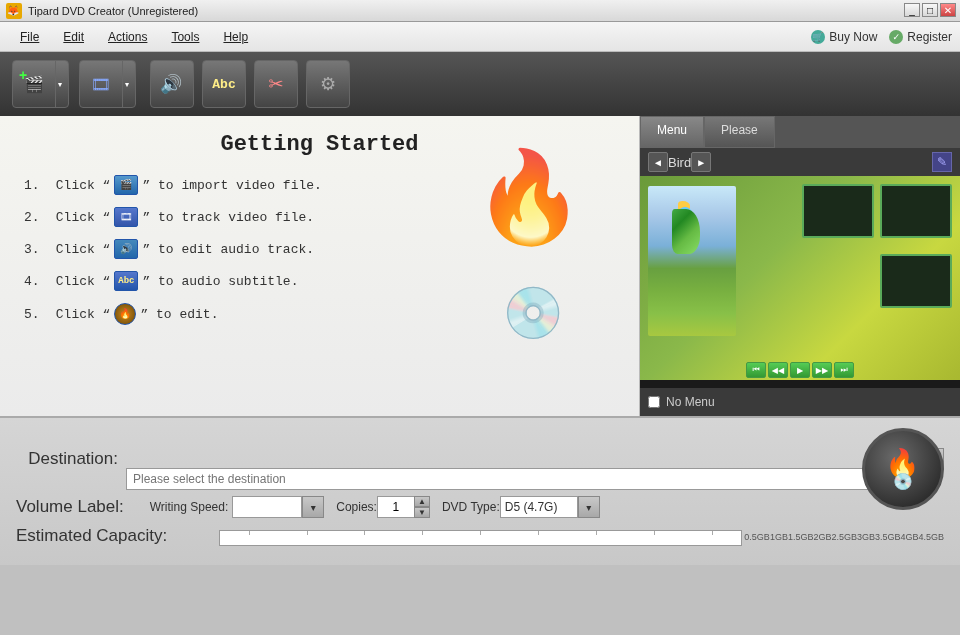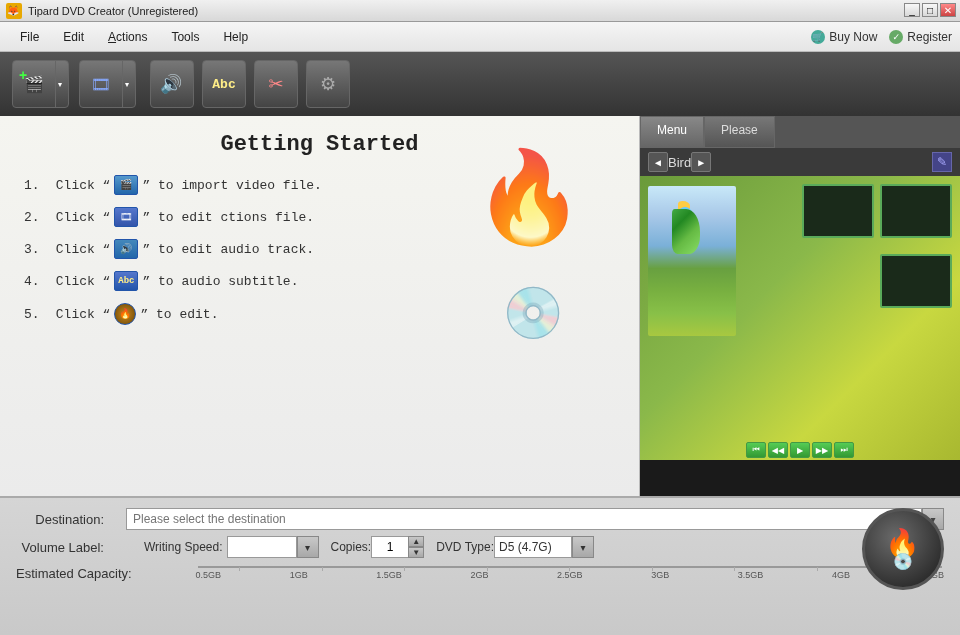--- a/index.html
+++ b/index.html
@@ -54,20 +54,21 @@
       align-items: center;
       padding: 0 8px;
       border-bottom: 1px solid #bbb;
     }
     .menu-item {
       padding: 4px 12px;
       font-size: 12px;
       color: #222;
       cursor: pointer;
       border-radius: 3px;
+      text-decoration: underline;
     }
     .menu-item u { text-decoration: underline; }
     .menu-right {
       margin-left: auto;
       display: flex; align-items: center; gap: 12px;
     }
     .menu-right-btn {
       display: flex; align-items: center; gap: 4px;
       font-size: 12px; color: #333; cursor: pointer;
     }
@@ -103,21 +104,21 @@
       background: linear-gradient(to bottom, #777, #444);
       border: 1px solid #666;
       border-radius: 0 4px 4px 0;
       display: flex; align-items: center; justify-content: center;
       cursor: pointer; color: white; font-size: 8px; margin-left: -5px;
     }
 
     
     #main-area {
       display: flex;
-      height: 380px;
+      height: 300px;
     }
 
     
     #getting-started {
       flex: 1;
       background: linear-gradient(to bottom, #f5f5f0, #ebebeb);
       border-right: 1px solid #bbb;
       padding: 16px 24px;
       font-family: 'Courier New', monospace;
     }
@@ -261,22 +262,22 @@
     .form-row {
       display: flex;
       align-items: center;
       margin-bottom: 6px;
       font-size: 12px;
       color: #333;
     }
     .form-label {
       min-width: 110px;
       text-align: right;
-      padding-right: 22px;
-      font-size: 13px;
+      padding-right: 8px;
+      font-size: 17px;
     }
     .dest-input {
       flex: 1;
       height: 22px;
       border: 1px solid #999;
       background: white;
       padding: 2px 6px;
       font-size: 12px;
       color: #666;
     }
@@ -369,21 +370,20 @@
       flex-direction: column;
     }
 
     #bottom-wrapper {
       position: relative;
     }
 
     
     .cap-row-container {
       display: flex;
-      flex-direction: column;
       flex: 1;
       margin-left: 42px;
     }
     .cap-scale {
       display: flex;
       justify-content: space-between;
       font-size: 9px;
       color: #555;
       margin-top: 2px;
       padding: 0 0;
@@ -478,21 +478,21 @@
           <span style="font-size:10px;">🎬</span>
         </div>
         <span>” to import video file.</span>
       </div>
       <div class="step-item">
         <span class="step-num">2.</span>
         <span>&nbsp;Click “</span>
         <div class="step-icon" style="background:linear-gradient(to bottom,#5577cc,#3355aa);">
           <span style="font-size:10px;">🎞</span>
         </div>
-        <span>” to edit ctions file.</span>
+        <span>” to track video file.</span>
       </div>
       <div class="step-item">
         <span class="step-num">3.</span>
         <span>&nbsp;Click “</span>
         <div class="step-icon" style="background:linear-gradient(to bottom,#4488bb,#2266aa);">
           <span style="font-size:10px;">🔊</span>
         </div>
         <span>” to edit audio track.</span>
       </div>
       <div class="step-item">
@@ -560,51 +560,55 @@
       </div>
 
       <div id="playback-controls" style="position:absolute;bottom:38px;left:50%;transform:translateX(-50%);display:flex;gap:2px;">
         <div class="play-btn">⏮</div>
         <div class="play-btn">◀◀</div>
         <div class="play-btn">▶</div>
         <div class="play-btn">▶▶</div>
         <div class="play-btn">⏭</div>
       </div>
 
+      <div id="no-menu-bar">
+        <input type="checkbox" class="no-menu-checkbox" style="">
+        <span style="color:#ccc;font-size:12px;">No Menu</span>
+      </div>
     </div>
   </div>
 </div>
 
 <div id="bottom-wrapper" style="position:relative;">
   <div id="bottom-panel">
 
     <div class="form-row">
       <span class="form-label">Destination:</span>
-      <input type="text" class="dest-input" style="color: #000000;" placeholder="Please select the destination">
+      <input type="text" class="dest-input" style="color: #000000; margin-top: 40px;" placeholder="Please select the destination">
       <div class="dest-dropdown">▾</div>
     </div>
 
     <div class="form-row">
       <span class="form-label">Volume Label:</span>
       <span style="width:18px;"></span>
       <span style="margin-right:4px;white-space:nowrap;">Writing Speed:</span>
       <div class="speed-select" style="width:70px;height:22px;border:1px solid #999;background:white;"></div>
       <div class="speed-arrow">▾</div>
       <span style="margin-left:12px;">Copies:</span>
       <input type="text" class="copies-input" value="1" style="">
       <div class="copies-spinner">
         <div class="spin-btn">▲</div>
         <div class="spin-btn">▼</div>
       </div>
       <span style="margin-left:12px;">DVD Type:</span>
       <div class="dvd-type-sel" style="width:78px;height:22px;border:1px solid #999;background:white;font-size:12px;">D5 (4.7G)</div>
       <div class="dvd-type-arrow">▾</div>
     </div>
 
-    <div class="form-row" style="align-items:center;">
+    <div class="form-row" style="align-items:flex-end;">
       <span class="form-label" style="margin-top:2px;">Estimated Capacity:</span>
       <div class="cap-row-container">
         <div class="capacity-track">
           <div class="capacity-fill"></div>
 
           <div style="position:absolute;top:0;left:0;right:0;height:4px;display:flex;justify-content:space-around;">
             <div style="width:1px;height:4px;background:#aaa;"></div>
             <div style="width:1px;height:4px;background:#aaa;"></div>
             <div style="width:1px;height:4px;background:#aaa;"></div>
             <div style="width:1px;height:4px;background:#aaa;"></div>

